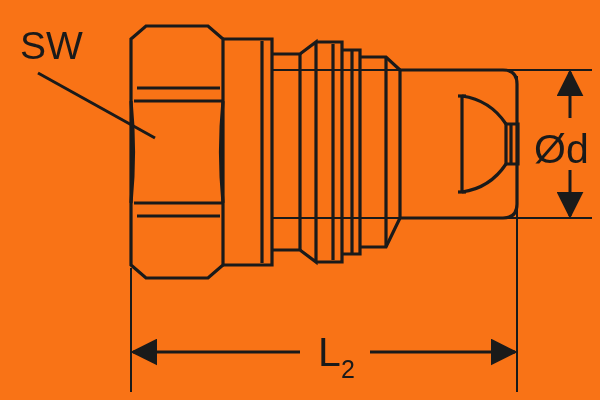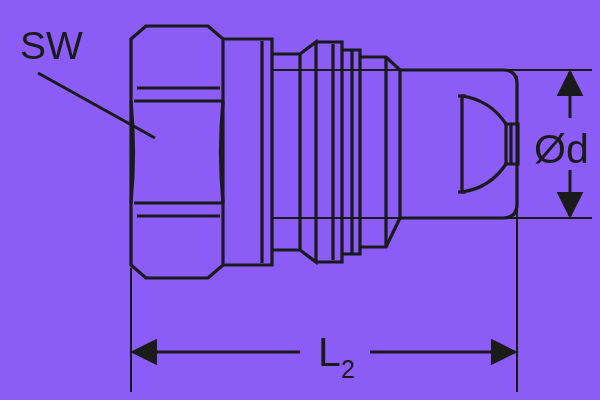--- a/index.html
+++ b/index.html
@@ -1,20 +1,20 @@
 <!DOCTYPE html>
 <html><head>
 <meta charset="utf-8">
 <title>Technical Drawing</title>
 <style>
   html,body{margin:0;padding:0;background:#ffffff;}
   #sheet{
     position:relative;
     width:600px;height:400px;
-    background:#8b5cf6;
+    background:#f97316;
     overflow:hidden;
     font-family:"Liberation Sans", sans-serif;
   }
   #sheet svg{display:block;width:600px;height:400px;}
   .label-text{
     font-family:"Liberation Sans", sans-serif;
     fill:#1a1a1a;
     font-weight:400;
   }
   .lbl-sw{font-size:39px;}

